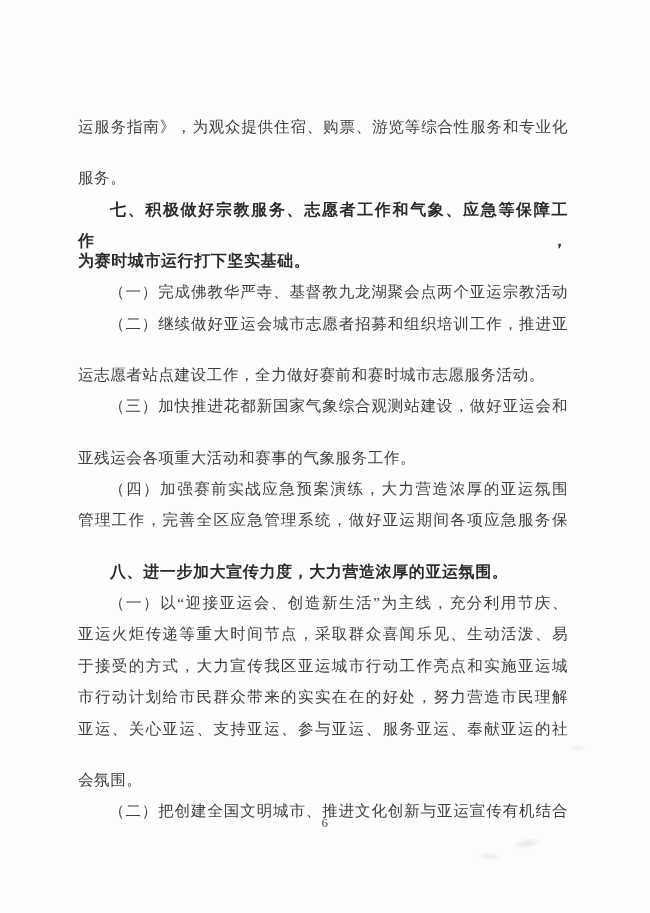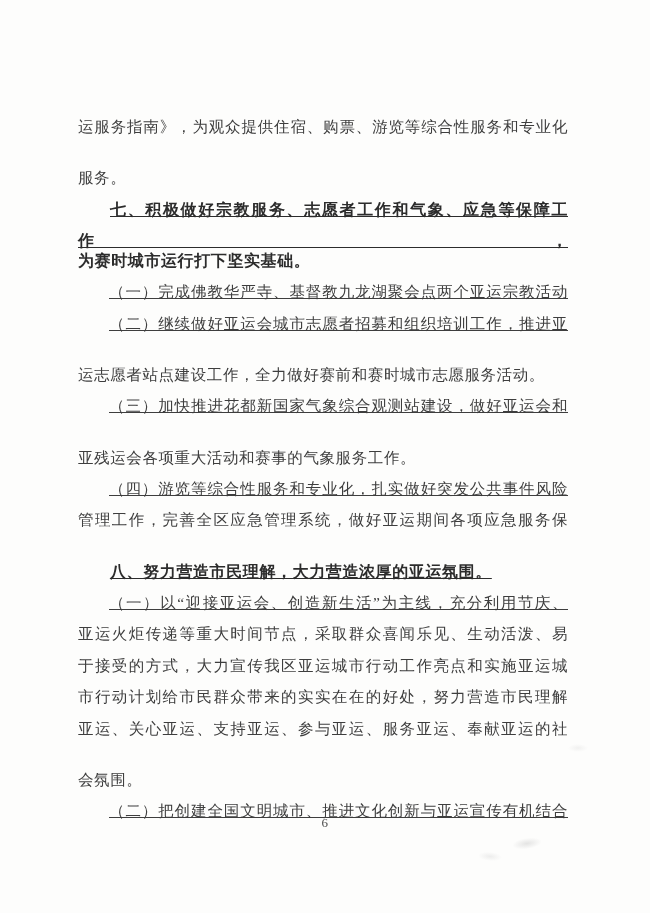--- a/index.html
+++ b/index.html
@@ -30,21 +30,21 @@
     font-size: 15.5px;
     letter-spacing: 0.6px;
     color: var(--ink, #3e3e3e);
     text-align: justify;
     white-space: normal;
     overflow: visible;
   }
   
   .line.full { text-align-last: justify; }
   .line.end  { text-align-last: left; margin-top: 20px; }
-  .line.indent { text-indent: 2em; text-decoration: underline; }
+  .line.indent { text-indent: 2em; }
   .line.bold {
     font-family: "Liberation Sans", "DejaVu Sans", sans-serif;
     font-weight: 700;
     color: var(--ink-bold, #2c2c2c);
     font-size: 16px;
   }
   .page-number {
     position: absolute;
     left: 0;
     top: 815px;
@@ -83,23 +83,23 @@
   <div class="textblock">
     <div class="line full">运服务指南》，为观众提供住宿、购票、游览等综合性服务和专业化</div>
     <div class="line end">服务。</div>
     <div class="line full indent bold">七、积极做好宗教服务、志愿者工作和气象、应急等保障工作，</div>
     <div class="line end bold">为赛时城市运行打下坚实基础。</div>
     <div class="line full indent">（一）完成佛教华严寺、基督教九龙湖聚会点两个亚运宗教活动</div>
     <div class="line full indent">（二）继续做好亚运会城市志愿者招募和组织培训工作，推进亚</div>
     <div class="line end">运志愿者站点建设工作，全力做好赛前和赛时城市志愿服务活动。</div>
     <div class="line full indent">（三）加快推进花都新国家气象综合观测站建设，做好亚运会和</div>
     <div class="line end">亚残运会各项重大活动和赛事的气象服务工作。</div>
-    <div class="line full indent">（四）游览等综合性服务和专业化，扎实做好突发公共事件风险</div>
+    <div class="line full indent">（四）加强赛前实战应急预案演练，大力营造浓厚的亚运氛围</div>
     <div class="line full">管理工作，完善全区应急管理系统，做好亚运期间各项应急服务保</div>
-    <div class="line end indent bold">八、努力营造市民理解，大力营造浓厚的亚运氛围。</div>
+    <div class="line end indent bold">八、进一步加大宣传力度，大力营造浓厚的亚运氛围。</div>
     <div class="line full indent">（一）以“迎接亚运会、创造新生活”为主线，充分利用节庆、</div>
     <div class="line full">亚运火炬传递等重大时间节点，采取群众喜闻乐见、生动活泼、易</div>
     <div class="line full">于接受的方式，大力宣传我区亚运城市行动工作亮点和实施亚运城</div>
     <div class="line full">市行动计划给市民群众带来的实实在在的好处，努力营造市民理解</div>
     <div class="line full">亚运、关心亚运、支持亚运、参与亚运、服务亚运、奉献亚运的社</div>
     <div class="line end">会氛围。</div>
     <div class="line full indent">（二）把创建全国文明城市、推进文化创新与亚运宣传有机结合</div>
   </div>
 
   <div class="page-number">6</div>

